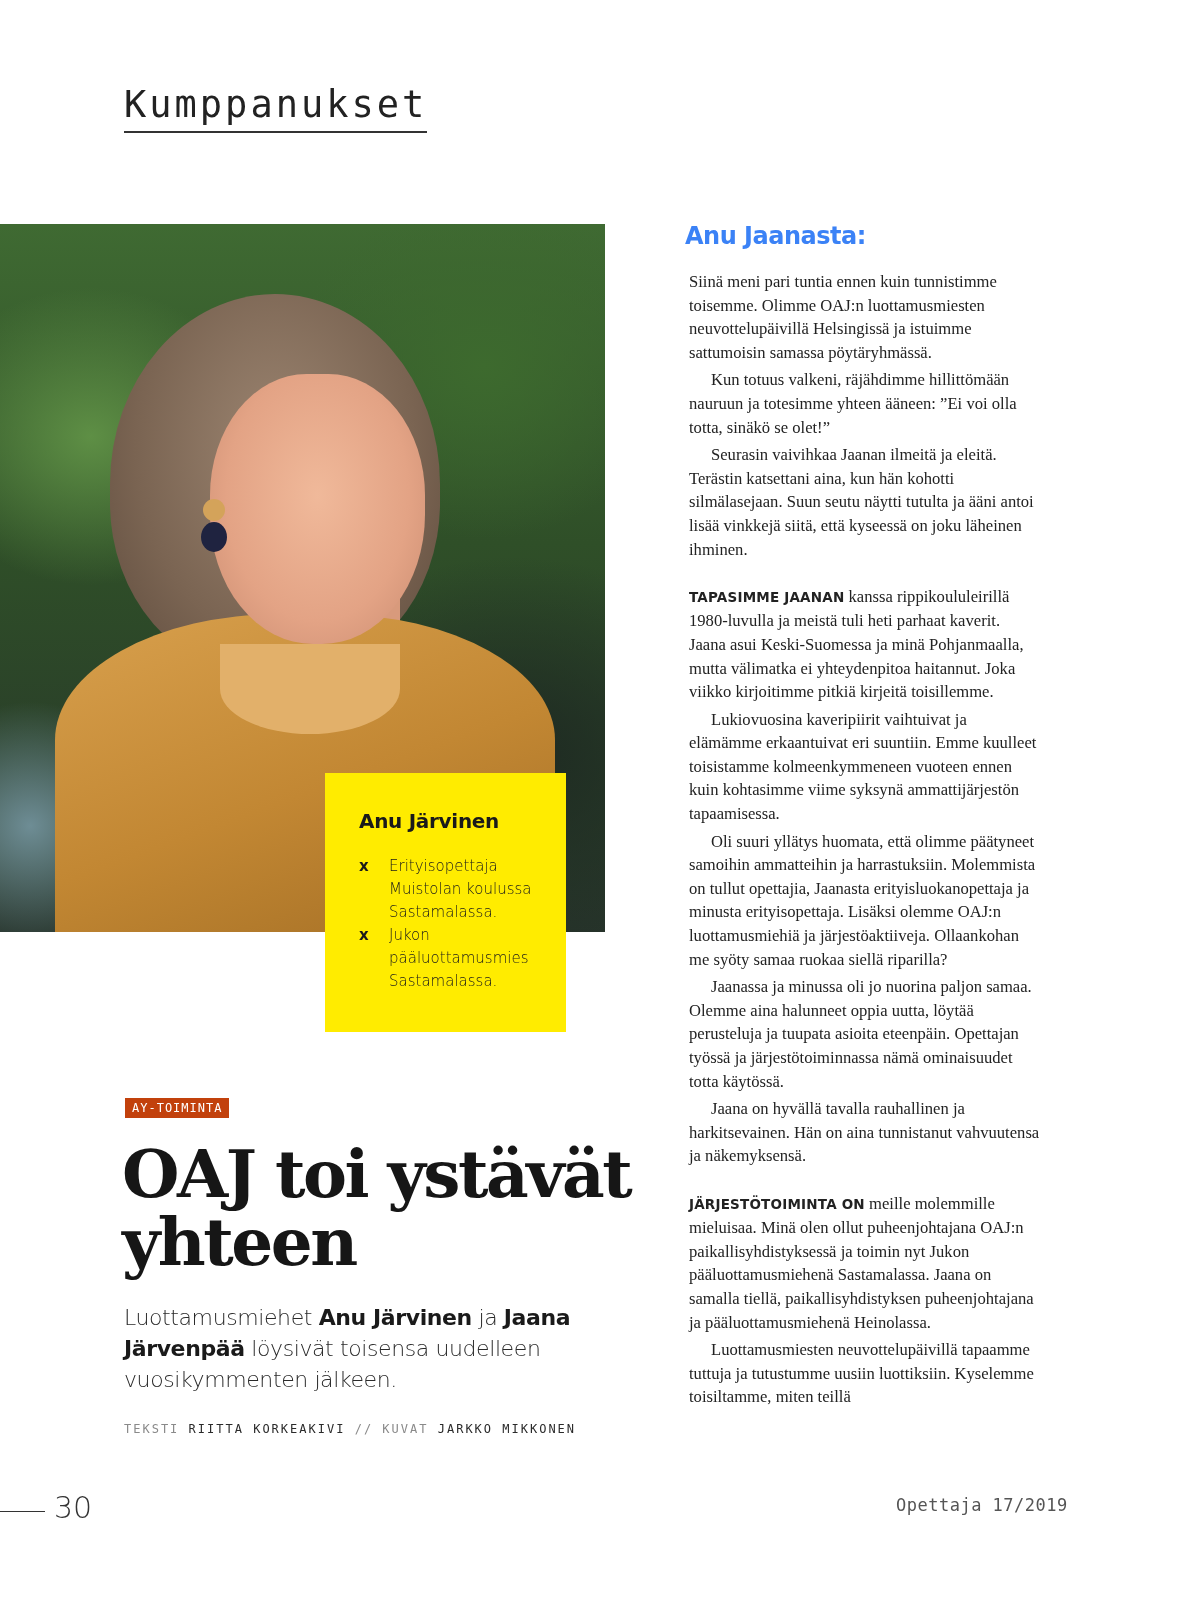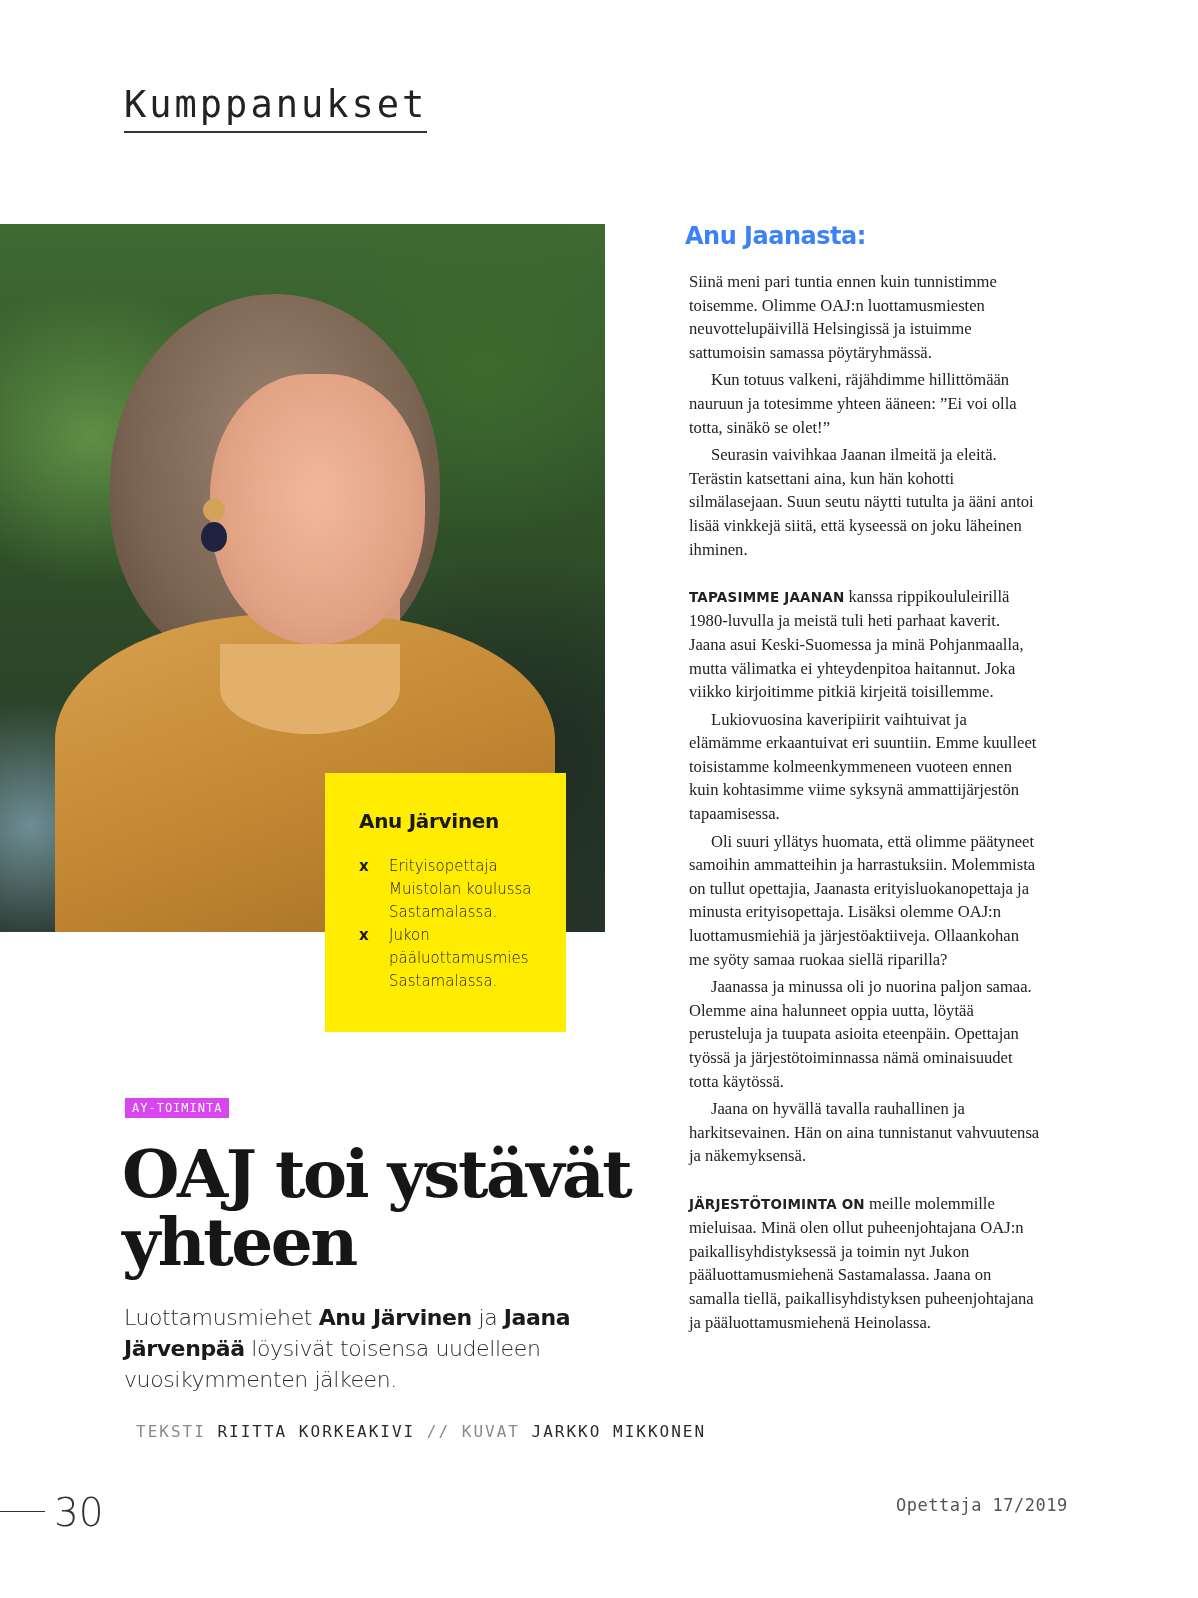--- a/index.html
+++ b/index.html
@@ -69,41 +69,40 @@
   .infobox li {
     position: relative; padding-left: 30px; font-size: 15px; line-height: 23px;
     font-weight: 300;
   }
   .infobox li .bullet {
     position: absolute; left: 0; top: 0; font-weight: bold; font-size: 15px;
   }
   
   .tag {
     position: absolute; left: 125px; top: 1098px;
-    background: #d946ef; color: #ffffff;
+    background: #c2410c; color: #ffffff;
     font-family: "DejaVu Sans Mono", monospace; font-size: 12px; letter-spacing: 1px;
     padding: 3px 7px 3px 7px;
   }
   .headline {
     position: absolute; left: 122px; top: 1140px; width: 520px;
     font-family: "DejaVu Serif", serif; font-weight: bold;
     font-size: 66px; line-height: 68px; letter-spacing: -2.5px; color: #161616;
     margin: 0;
   }
   .lead {
     position: absolute; left: 124px; top: 1302px; width: 470px;
     font-family: "DejaVu Sans", sans-serif; font-weight: 300;
     font-size: 22px; line-height: 31px; color: #2a2a2a; letter-spacing: -0.4px;
   }
   .lead b { font-weight: bold; color: #1a1a1a; }
   .byline {
     position: absolute; left: 124px; top: 1422px;
-    font-family: "DejaVu Sans Mono", monospace; font-size: 16px; letter-spacing: 2px;
+    font-family: "DejaVu Sans Mono", monospace; font-size: 12px; letter-spacing: 2px;
     color: #8a8a8a;
-    margin-left: 12px;
   }
   .byline b { color: #2a2a2a; font-weight: normal; }
   
   .column {
     position: absolute; left: 685px; top: 222px; width: 360px;
   }
   .column h2 {
     margin: 0 0 20px 0; font-family: "DejaVu Sans", sans-serif; font-weight: bold;
     font-size: 24px; letter-spacing: -0.5px; color: #3b82f6;
   }
@@ -116,21 +115,21 @@
   .column .lead-caps {
     font-family: "DejaVu Sans", sans-serif; font-weight: bold; font-size: 13.5px;
     letter-spacing: 0.2px;
   }
   
   .footer-rule {
     position: absolute; left: 0; top: 1511px; width: 45px; height: 1px; background: #333;
   }
   .page-number {
     position: absolute; left: 54px; top: 1490px;
-    font-family: "DejaVu Sans", sans-serif; font-weight: 300; font-size: 39px; color: #333;
+    font-family: "DejaVu Sans", sans-serif; font-weight: 300; font-size: 30px; color: #333;
   }
   .magazine-issue {
     position: absolute; left: 872px; top: 1495px;
     font-family: "DejaVu Sans Mono", monospace; font-size: 17px; color: #555; letter-spacing: 0.5px; margin-left: 24px;
   }
 </style>
 </head>
 <body>
 
 <div class="section-label">Kumppanukset</div>
@@ -179,17 +178,18 @@
   <h2>Anu Jaanasta:</h2>
   <p><span>Siinä meni pari tuntia ennen kuin tunnistimme toisemme. Olimme OAJ:n luottamusmiesten neuvottelupäivillä Helsingissä ja istuimme sattumoisin samassa pöytäryhmässä.</span></p>
   <p class="indent"><span>Kun totuus valkeni, räjähdimme hillittömään nauruun ja totesimme yhteen ääneen: ”Ei voi olla totta, sinäkö se olet!”</span></p>
   <p class="indent"><span>Seurasin vaivihkaa Jaanan ilmeitä ja eleitä. Terästin katsettani aina, kun hän kohotti silmälasejaan. Suun seutu näytti tutulta ja ääni antoi lisää vinkkejä siitä, että kyseessä on joku läheinen ihminen.</span></p>
   <p class="gap"><span class="lead-caps">TAPASIMME JAANAN</span><span> kanssa rippikoululeirillä 1980-luvulla ja meistä tuli heti parhaat kaverit. Jaana asui Keski-Suomessa ja minä Pohjanmaalla, mutta välimatka ei yhteydenpitoa haitannut. Joka viikko kirjoitimme pitkiä kirjeitä toisillemme.</span></p>
   <p class="indent"><span>Lukiovuosina kaveripiirit vaihtuivat ja elämämme erkaantuivat eri suuntiin. Emme kuulleet toisistamme kolmeenkymmeneen vuoteen ennen kuin kohtasimme viime syksynä ammattijärjestön tapaamisessa.</span></p>
   <p class="indent"><span>Oli suuri yllätys huomata, että olimme päätyneet samoihin ammatteihin ja harrastuksiin. Molemmista on tullut opettajia, Jaanasta erityisluokanopettaja ja minusta erityisopettaja. Lisäksi olemme OAJ:n luottamusmiehiä ja järjestöaktiiveja. Ollaankohan me syöty samaa ruokaa siellä riparilla?</span></p>
   <p class="indent"><span>Jaanassa ja minussa oli jo nuorina paljon samaa. Olemme aina halunneet oppia uutta, löytää perusteluja ja tuupata asioita eteenpäin. Opettajan työssä ja järjestötoiminnassa nämä ominaisuudet totta käytössä.</span></p>
   <p class="indent"><span>Jaana on hyvällä tavalla rauhallinen ja harkitsevainen. Hän on aina tunnistanut vahvuutensa ja näkemyksensä.</span></p>
   <p class="gap"><span class="lead-caps">JÄRJESTÖTOIMINTA ON</span><span> meille molemmille mieluisaa. Minä olen ollut puheenjohtajana OAJ:n paikallisyhdistyksessä ja toimin nyt Jukon pääluottamusmiehenä Sastamalassa. Jaana on samalla tiellä, paikallisyhdistyksen puheenjohtajana ja pääluottamusmiehenä Heinolassa.</span></p>
+  <p class="indent"><span>Luottamusmiesten neuvottelupäivillä tapaamme tuttuja ja tutustumme uusiin luottiksiin. Kyselemme toisiltamme, miten teillä</span></p>
 </div>
 
 <div class="footer-rule"></div>
 <div class="page-number">30</div>
 <div class="magazine-issue">Opettaja 17/2019</div>
 
 </body></html>

